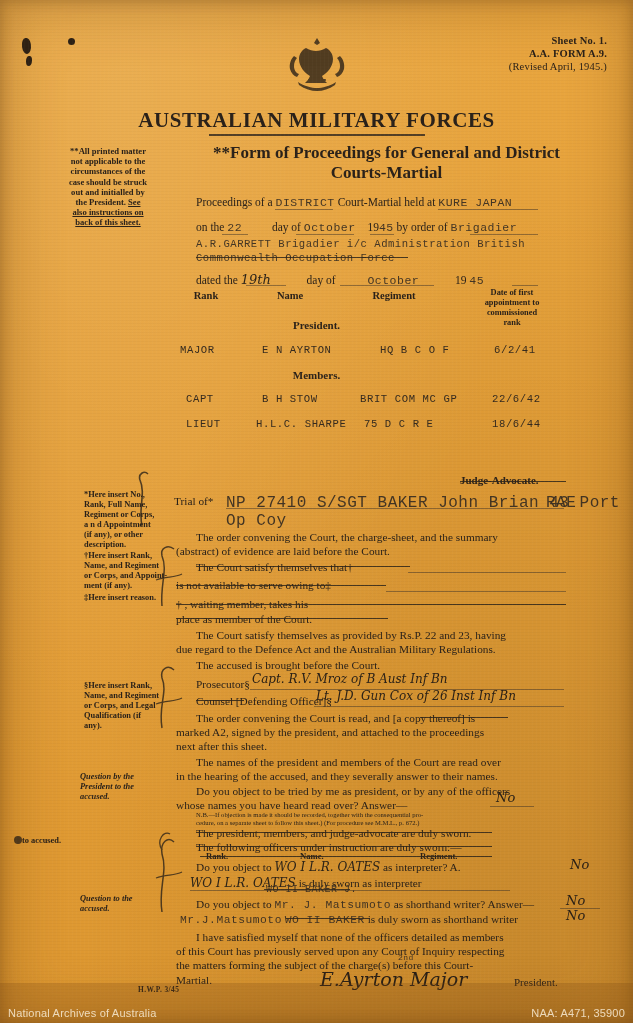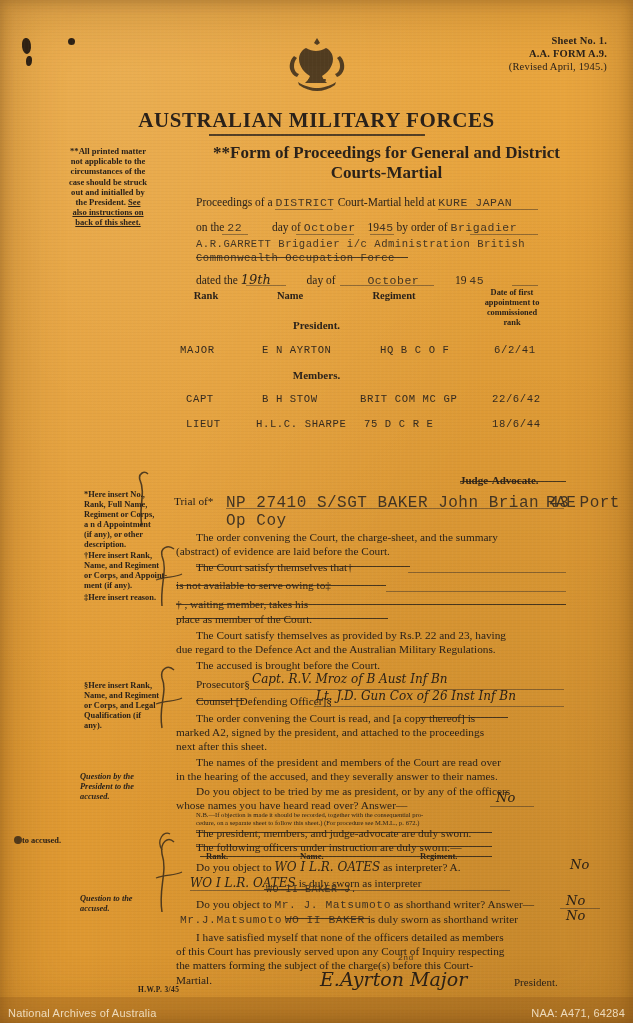--- a/index.html
+++ b/index.html
@@ -105,21 +105,21 @@
   .footer-hwp{
     position:absolute;left:138px;top:985px;font-size:7.4px;font-weight:bold;letter-spacing:.4px;
   }
   .sig{
     position:absolute;font-family:"DejaVu Serif", serif;font-style:italic;
     color:#2a2016;
   }
 
   
   .watermark{
-    position:absolute;left:0;right:0;bottom:0;height:26px;
+    position:absolute;left:0;right:0;bottom:0;height:40px;
     background:rgba(120,70,20,.22);
   }
   .wm-left{
     position:absolute;left:8px;bottom:4px;font-family:"Liberation Sans",sans-serif;
     font-size:11px;color:#f3e3c8;opacity:.92;letter-spacing:.2px;
   }
   .wm-right{
     position:absolute;right:8px;bottom:4px;font-family:"Liberation Sans",sans-serif;
     font-size:11px;color:#f3e3c8;opacity:.92;letter-spacing:.2px;
   }
@@ -417,14 +417,14 @@
 </svg>
 <svg class="scribble" style="left:8px;top:830px;" width="20" height="20">
   <circle cx="10" cy="10" r="4" fill="#2d2318"></circle>
 </svg>
 
 <div class="grain"></div>
 <div class="edge-dark"></div>
 
 <div class="watermark">
   <div class="wm-left">National Archives of Australia</div>
-  <div class="wm-right">NAA: A471, 64284</div>
+  <div class="wm-right">NAA: A471, 35900</div>
 </div>
 
 </body></html>

